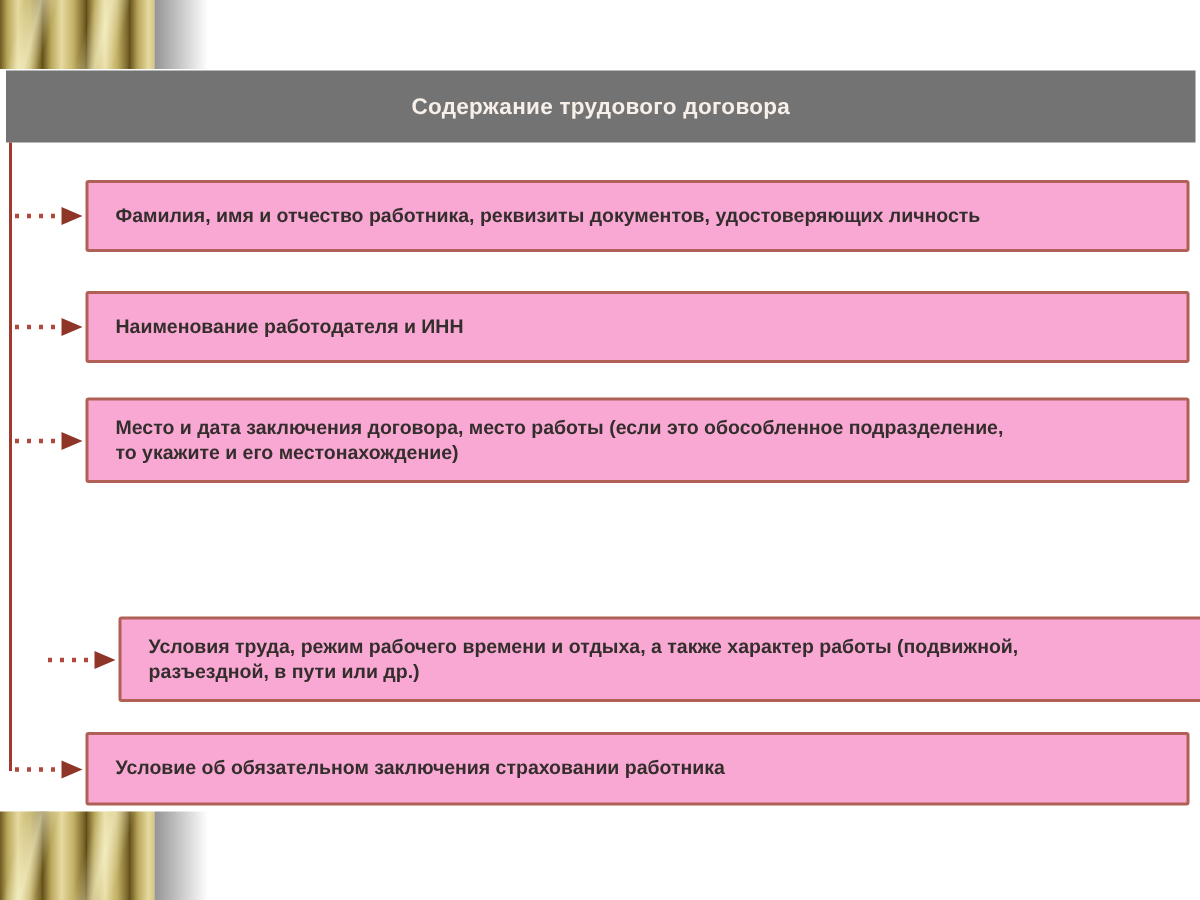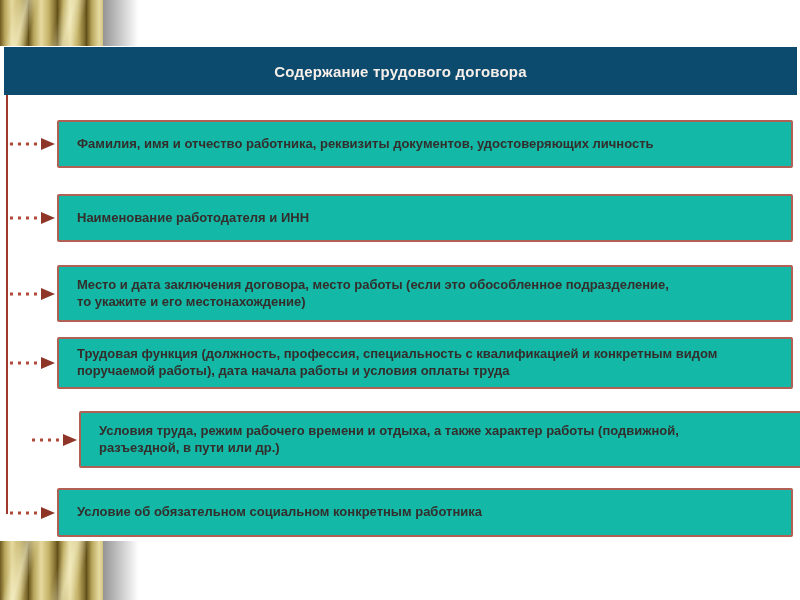--- a/index.html
+++ b/index.html
@@ -40,21 +40,21 @@
   .gold-shadow-top { top: 0; height: 46px; }
   .gold-shadow-bottom { top: 541px; height: 59px; }
 
   
   .banner {
     position: absolute;
     left: 4px;
     top: 47px;
     width: 793px;
     height: 48px;
-    background: #0c4a6e;
+    background: #737373;
     display: flex;
     align-items: center;
     justify-content: center;
   }
   .banner-title {
     color: #f7efe9;
     font-size: 15px;
     font-weight: bold;
     letter-spacing: 0.2px;
   }
@@ -91,21 +91,21 @@
     border-top: 6px solid transparent;
     border-bottom: 6px solid transparent;
   }
   .box {
     position: absolute;
     left: 57px;
     top: 0;
     bottom: 0;
     width: 736px;
     box-sizing: border-box;
-    background: #14b8a6;
+    background: #f9a8d4;
     border: 2px solid #b06055;
     border-radius: 2px;
     display: flex;
     align-items: center;
     padding: 0 24px 0 18px;
   }
   .box-text {
     font-size: 13px;
     font-weight: bold;
     color: #332e2c;
@@ -154,39 +154,31 @@
   </div>
 
   <div class="row row-1">
     <div class="dash"></div>
     <div class="arrowhead"></div>
     <div class="box">
       <span class="box-text">Наименование работодателя и ИНН</span>
     </div>
   </div>
 
-  <div class="row row-3">
-    <div class="dash"></div>
-    <div class="arrowhead"></div>
-    <div class="box">
-      <span class="box-text">Трудовая функция (должность, профессия, специальность с квалификацией и конкретным видом
-поручаемой работы), дата начала работы и условия оплаты труда</span>
-    </div>
-  </div>
 
   <div class="row row-4">
     <div class="dash"></div>
     <div class="arrowhead"></div>
     <div class="box">
       <span class="box-text">Условия труда, режим рабочего времени и отдыха, а также характер работы (подвижной,
 разъездной, в пути или др.)</span>
     </div>
   </div>
 
   <div class="row row-5">
     <div class="dash"></div>
     <div class="arrowhead"></div>
     <div class="box">
-      <span class="box-text">Условие об обязательном социальном конкретным работника</span>
+      <span class="box-text">Условие об обязательном заключения страховании работника</span>
     </div>
   </div>
 
 </div>
 
 </body></html>

